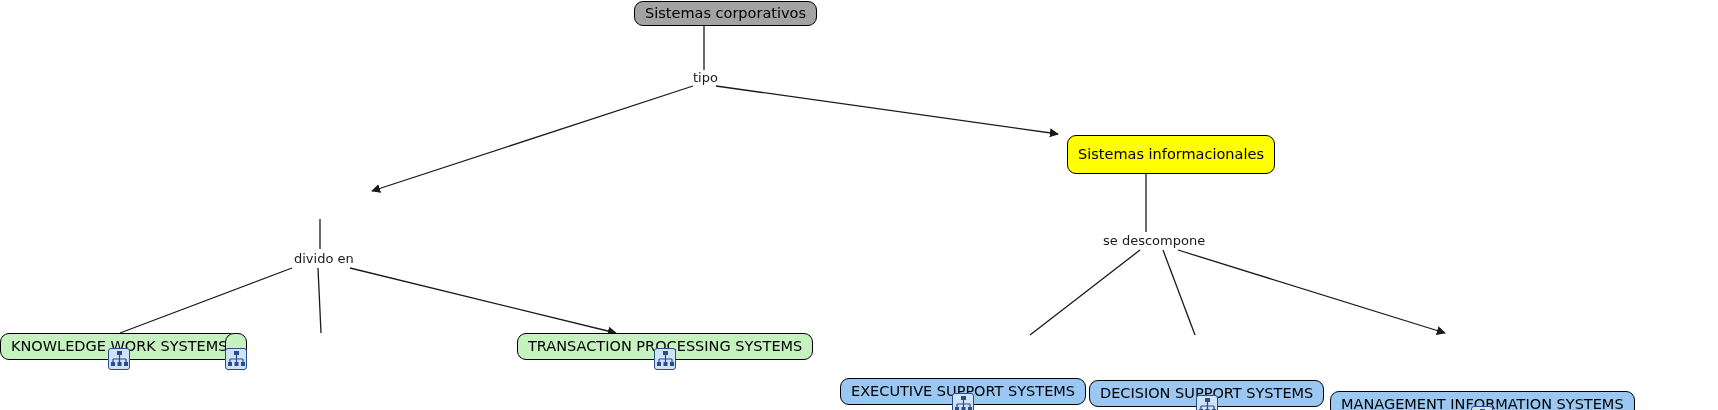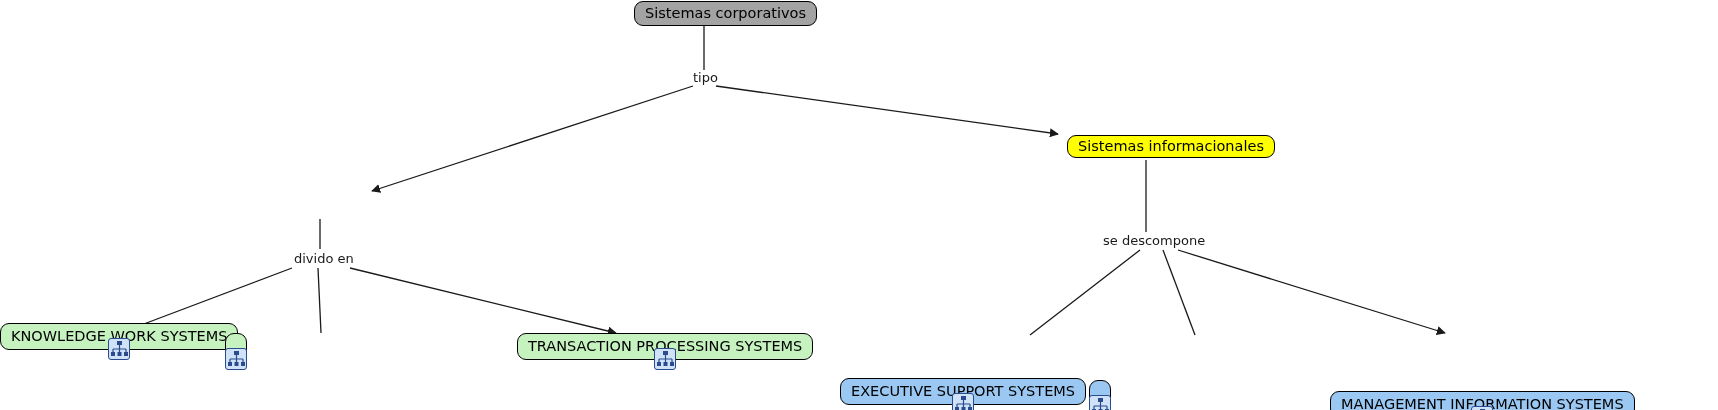--- a/index.html
+++ b/index.html
@@ -39,21 +39,21 @@
   .node-root {
     background: #a3a3a3;
     font-size: 14.5px;
     padding: 0 10px;
     height: 25px;
   }
   .node-mid {
     background: #ffff00;
     font-size: 14.5px;
     padding: 0 10px;
-    height: 23px;
+    height: 39px;
     text-align: center;
   }
   .node-leaf-green {
     background: #c6f2c0;
     font-size: 14.5px;
     padding: 0 10px;
     height: 27px;
   }
   .node-leaf-blue {
     background: #9bc8f2;
@@ -135,21 +135,21 @@
 
   <div class="node node-root" style="left:634px; top:1px;">
     <span class="node-label">Sistemas corporativos</span>
   </div>
 
 
   <div class="node node-mid" style="left:1067px; top:135px;">
     <span class="node-label">Sistemas informacionales</span>
   </div>
 
-  <div class="node node-leaf-green" style="left:0px; top:323px;text-align:center;">
+  <div class="node node-leaf-green" style="left:0px; top:333px;text-align:center;">
     <span class="node-label">KNOWLEDGE WORK SYSTEMS</span>
     <span class="res-icon">
       <svg viewBox="0 0 20 20" xmlns="http://www.w3.org/2000/svg">
         <rect x="8" y="2" width="5" height="4" fill="#2a4b8d"></rect>
         <path d="M10.5 6 L10.5 10 M4 10 L17 10 M4 10 L4 13 M10.5 10 L10.5 13 M17 10 L17 13" stroke="#2a4b8d" stroke-width="1.2" fill="none"></path>
         <rect x="2" y="13" width="4" height="4" fill="#2a4b8d"></rect>
         <rect x="8.5" y="13" width="4" height="4" fill="#2a4b8d"></rect>
         <rect x="15" y="13" width="4" height="4" fill="#2a4b8d"></rect>
       </svg>
     </span>
@@ -187,20 +187,21 @@
         <rect x="8" y="2" width="5" height="4" fill="#2a4b8d"></rect>
         <path d="M10.5 6 L10.5 10 M4 10 L17 10 M4 10 L4 13 M10.5 10 L10.5 13 M17 10 L17 13" stroke="#2a4b8d" stroke-width="1.2" fill="none"></path>
         <rect x="2" y="13" width="4" height="4" fill="#2a4b8d"></rect>
         <rect x="8.5" y="13" width="4" height="4" fill="#2a4b8d"></rect>
         <rect x="15" y="13" width="4" height="4" fill="#2a4b8d"></rect>
       </svg>
     </span>
   </div>
 
   <div class="node node-leaf-blue" style="left:1089px; top:337px;">
+    <span class="node-label">DECISION SUPPORT SYSTEMS</span>
     <span class="res-icon">
       <svg viewBox="0 0 20 20" xmlns="http://www.w3.org/2000/svg">
         <rect x="8" y="2" width="5" height="4" fill="#2a4b8d"></rect>
         <path d="M10.5 6 L10.5 10 M4 10 L17 10 M4 10 L4 13 M10.5 10 L10.5 13 M17 10 L17 13" stroke="#2a4b8d" stroke-width="1.2" fill="none"></path>
         <rect x="2" y="13" width="4" height="4" fill="#2a4b8d"></rect>
         <rect x="8.5" y="13" width="4" height="4" fill="#2a4b8d"></rect>
         <rect x="15" y="13" width="4" height="4" fill="#2a4b8d"></rect>
       </svg>
     </span>
   </div>

